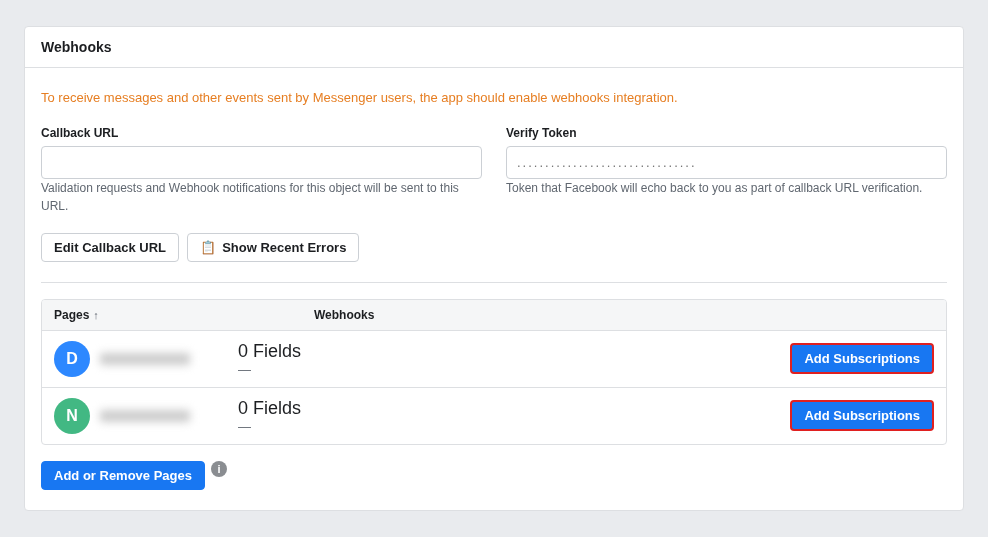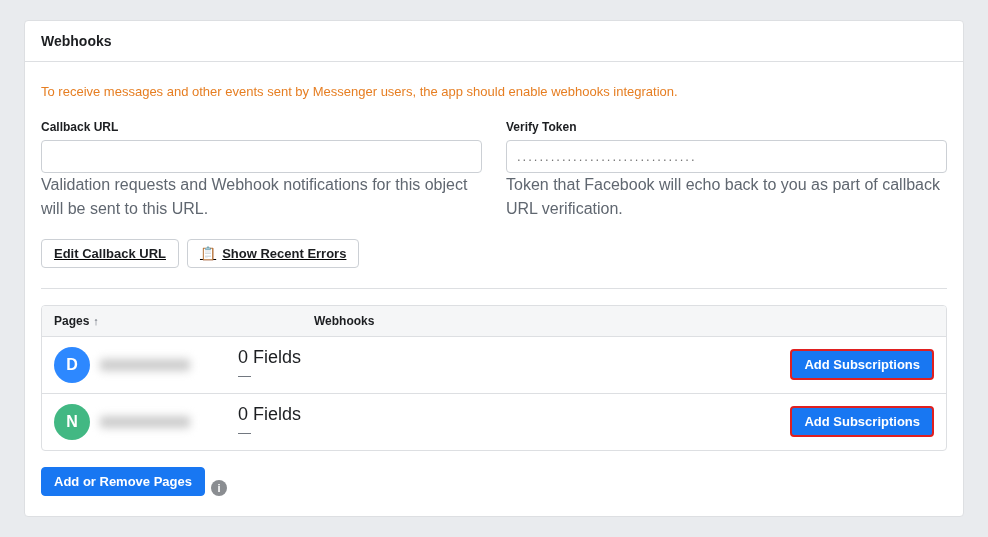--- a/index.html
+++ b/index.html
@@ -61,29 +61,28 @@
       background: #fff;
       outline: none;
     }
     .helper-text-row {
       display: flex;
       gap: 24px;
       margin-bottom: 18px;
     }
     .helper-text {
       flex: 1;
-      font-size: 16px;
+      font-size: 12px;
       color: #606770;
       line-height: 1.5;
     }
     .btn-group {
       display: flex;
       gap: 8px;
       margin-bottom: 20px;
-      text-decoration: underline;
     }
     .btn {
       display: inline-flex;
       align-items: center;
       gap: 6px;
       padding: 6px 12px;
       border-radius: 4px;
       font-size: 13px;
       font-weight: 600;
       cursor: pointer;
@@ -201,21 +200,21 @@
       border-radius: 50%;
       background: #8a8d91;
       color: #fff;
       font-size: 11px;
       font-weight: 700;
       margin-left: 6px;
       cursor: pointer;
     }
     .bottom-actions {
       display: flex;
-      align-items: flex-end;
+      align-items: flex-start;
     }
     .clipboard-icon {
       font-size: 13px;
     }
   </style>
 </head>
 <body>
 
 <div class="card">
   <div class="card-header">Webhooks</div>

